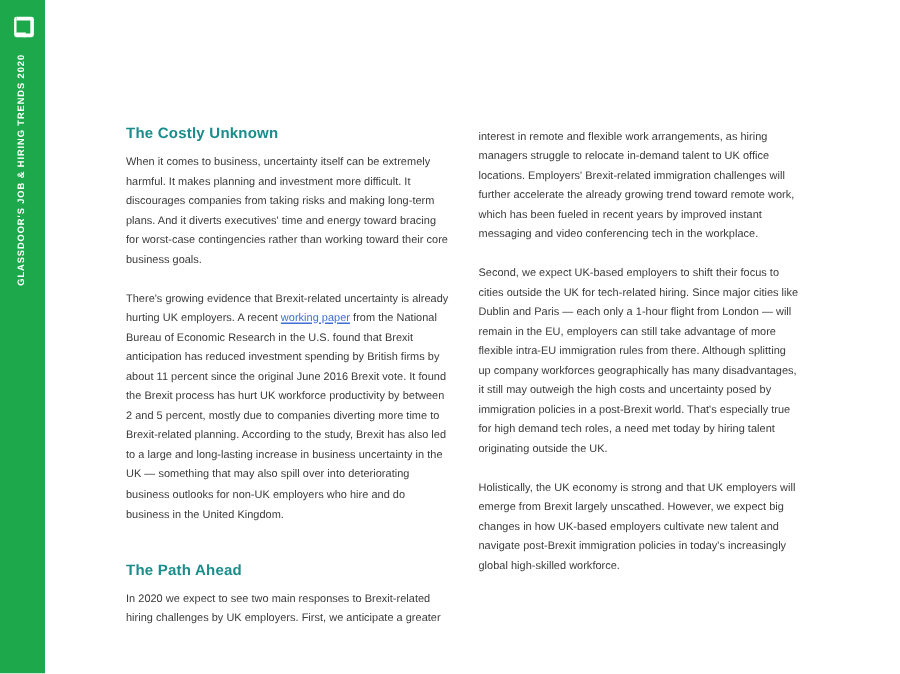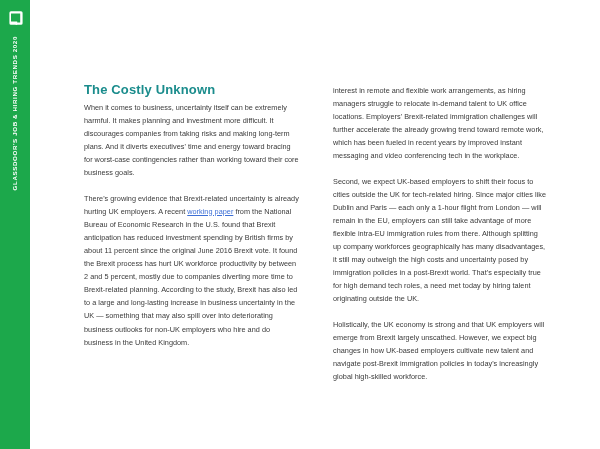--- a/index.html
+++ b/index.html
@@ -63,25 +63,25 @@
     width: 570px;
     height: 449px;
   }
 
   .column {
     position: absolute;
     top: 84px;
     width: 215px;
   }
   #col-left  { left: 54px; }
-  #col-right { left: 303px; }
+  #col-right { left: 289px; }
 
   h2.section-heading {
     margin: 0 0 5px 0;
-    font-size: 13px;
+    font-size: 10px;
     line-height: 12px;
     font-weight: bold;
     color: #1A8C8C;
     letter-spacing: 0.15px;
     font-family: "Liberation Sans", sans-serif;
   }
   .spacer-before-heading { height: 14px; }
 
   p.body-text {
     margin: 0 0 12px 0;
@@ -129,21 +129,23 @@
   <div class="column" id="col-left">
 
     <h2 class="section-heading">The Costly Unknown</h2>
 
     <p class="body-text">When it comes to business, uncertainty itself can be extremely harmful. It makes planning and investment more difficult. It discourages companies from taking risks and making long-term plans. And it diverts executives' time and energy toward bracing for worst-case contingencies rather than working toward their core business goals.</p>
 
     <p class="body-text"><span>There's growing evidence that Brexit-related uncertainty is already hurting UK employers. A recent </span><a class="inline-link" href="#">working paper</a><span> from the National Bureau of Economic Research in the U.S. found that Brexit anticipation has reduced investment spending by British firms by about 11 percent since the original June 2016 Brexit vote. It found the Brexit process has hurt UK workforce productivity by between 2 and 5 percent, mostly due to companies diverting more time to Brexit-related planning. According to the study, Brexit has also led to a large and long-lasting increase in business uncertainty in the UK — something that may also spill over into deteriorating business outlooks for non-UK employers who hire and do business in the United Kingdom.</span></p>
 
     <div class="spacer-before-heading"></div>
 
+    <h2 class="section-heading">The Path Ahead</h2>
 
+    <p class="body-text">In 2020 we expect to see two main responses to Brexit-related hiring challenges by UK employers. First, we anticipate a greater</p>
   </div>
 
   <div class="column" id="col-right">
 
     <p class="body-text">interest in remote and flexible work arrangements, as hiring managers struggle to relocate in-demand talent to UK office locations. Employers' Brexit-related immigration challenges will further accelerate the already growing trend toward remote work, which has been fueled in recent years by improved instant messaging and video conferencing tech in the workplace.</p>
 
     <p class="body-text">Second, we expect UK-based employers to shift their focus to cities outside the UK for tech-related hiring. Since major cities like Dublin and Paris — each only a 1-hour flight from London — will remain in the EU, employers can still take advantage of more flexible intra-EU immigration rules from there. Although splitting up company workforces geographically has many disadvantages, it still may outweigh the high costs and uncertainty posed by immigration policies in a post-Brexit world. That's especially true for high demand tech roles, a need met today by hiring talent originating outside the UK.</p>
 
     <p class="body-text">Holistically, the UK economy is strong and that UK employers will emerge from Brexit largely unscathed. However, we expect big changes in how UK-based employers cultivate new talent and navigate post-Brexit immigration policies in today's increasingly global high-skilled workforce.</p>
   </div>

